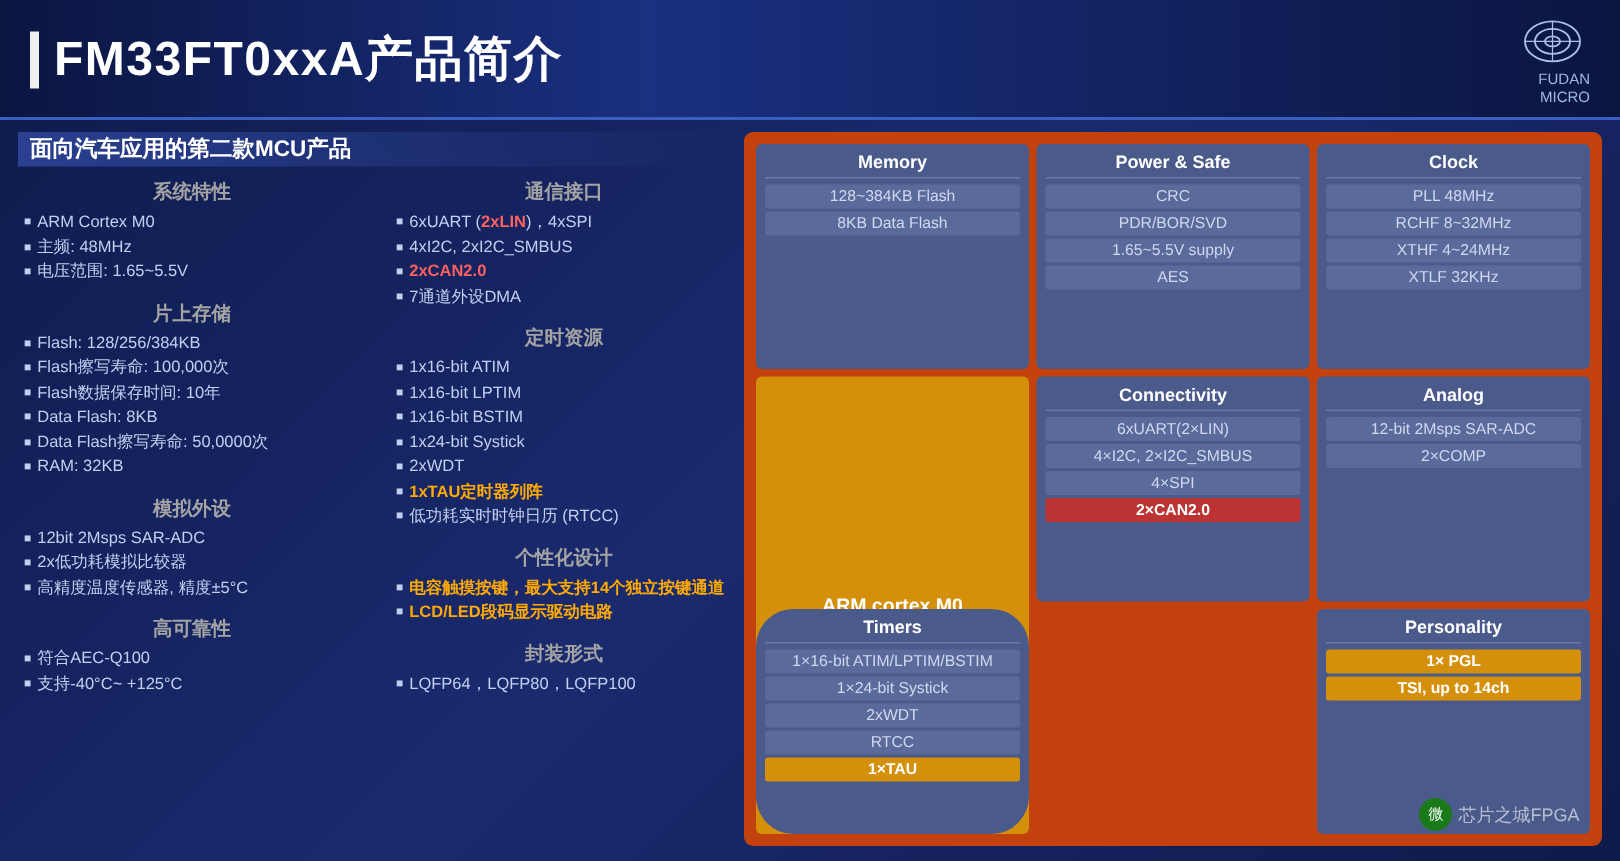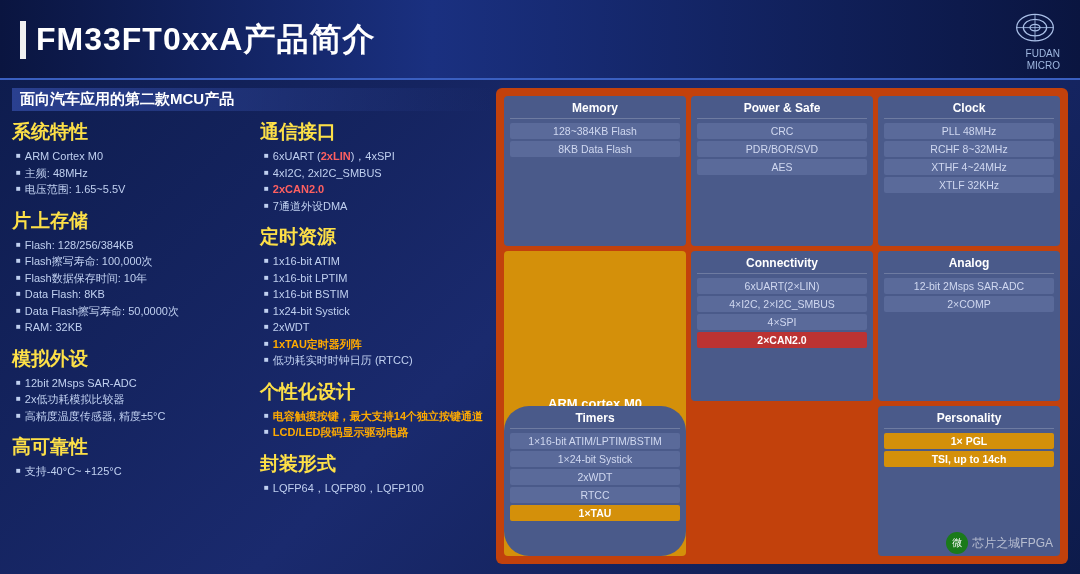--- a/index.html
+++ b/index.html
@@ -106,24 +106,25 @@
 
     .left-col {
       flex: 1;
     }
 
     .section {
       margin-bottom: 10px;
     }
 
     .section-title {
-      font-size: 19px;
-      font-weight: bold;
-      color: #fde047;
+      font-size: 13px;
+      font-weight: bold;
+      color: #a3a3a3;
       margin-bottom: 3px;
+      text-align: center;
     }
 
     .section-item {
       font-size: 11px;
       color: #c0d0f0;
       line-height: 1.5;
       padding-left: 4px;
       display: flex;
       align-items: flex-start;
     }
@@ -295,20 +296,21 @@
             <div class="section-item">RAM: 32KB</div>
           </div>
           <div class="section">
             <div class="section-title">模拟外设</div>
             <div class="section-item">12bit 2Msps SAR-ADC</div>
             <div class="section-item">2x低功耗模拟比较器</div>
             <div class="section-item">高精度温度传感器, 精度±5°C</div>
           </div>
           <div class="section">
             <div class="section-title">高可靠性</div>
+            <div class="section-item">符合AEC-Q100</div>
             <div class="section-item">支持-40°C~ +125°C</div>
           </div>
         </div>
 
         <div class="left-col">
           <div class="section">
             <div class="section-title">通信接口</div>
             <div class="section-item">6xUART (<span class="highlight-red">2xLIN</span>)，4xSPI</div>
             <div class="section-item">4xI2C, 2xI2C_SMBUS</div>
             <div class="section-item">
@@ -351,20 +353,21 @@
         <div class="dblock">
           <div class="dblock-header">Memory</div>
           <div class="dblock-row mid-bg">128~384KB Flash</div>
           <div class="dblock-row mid-bg">8KB Data Flash</div>
         </div>
 
         <div class="dblock">
           <div class="dblock-header">Power &amp; Safe</div>
           <div class="dblock-row mid-bg">CRC</div>
           <div class="dblock-row mid-bg">PDR/BOR/SVD</div>
+          <div class="dblock-row mid-bg">1.65~5.5V supply</div>
           <div class="dblock-row mid-bg">AES</div>
         </div>
 
         <div class="dblock">
           <div class="dblock-header">Clock</div>
           <div class="dblock-row mid-bg">PLL 48MHz</div>
           <div class="dblock-row mid-bg">RCHF 8~32MHz</div>
           <div class="dblock-row mid-bg">XTHF 4~24MHz</div>
           <div class="dblock-row mid-bg">XTLF 32KHz</div>
         </div>

